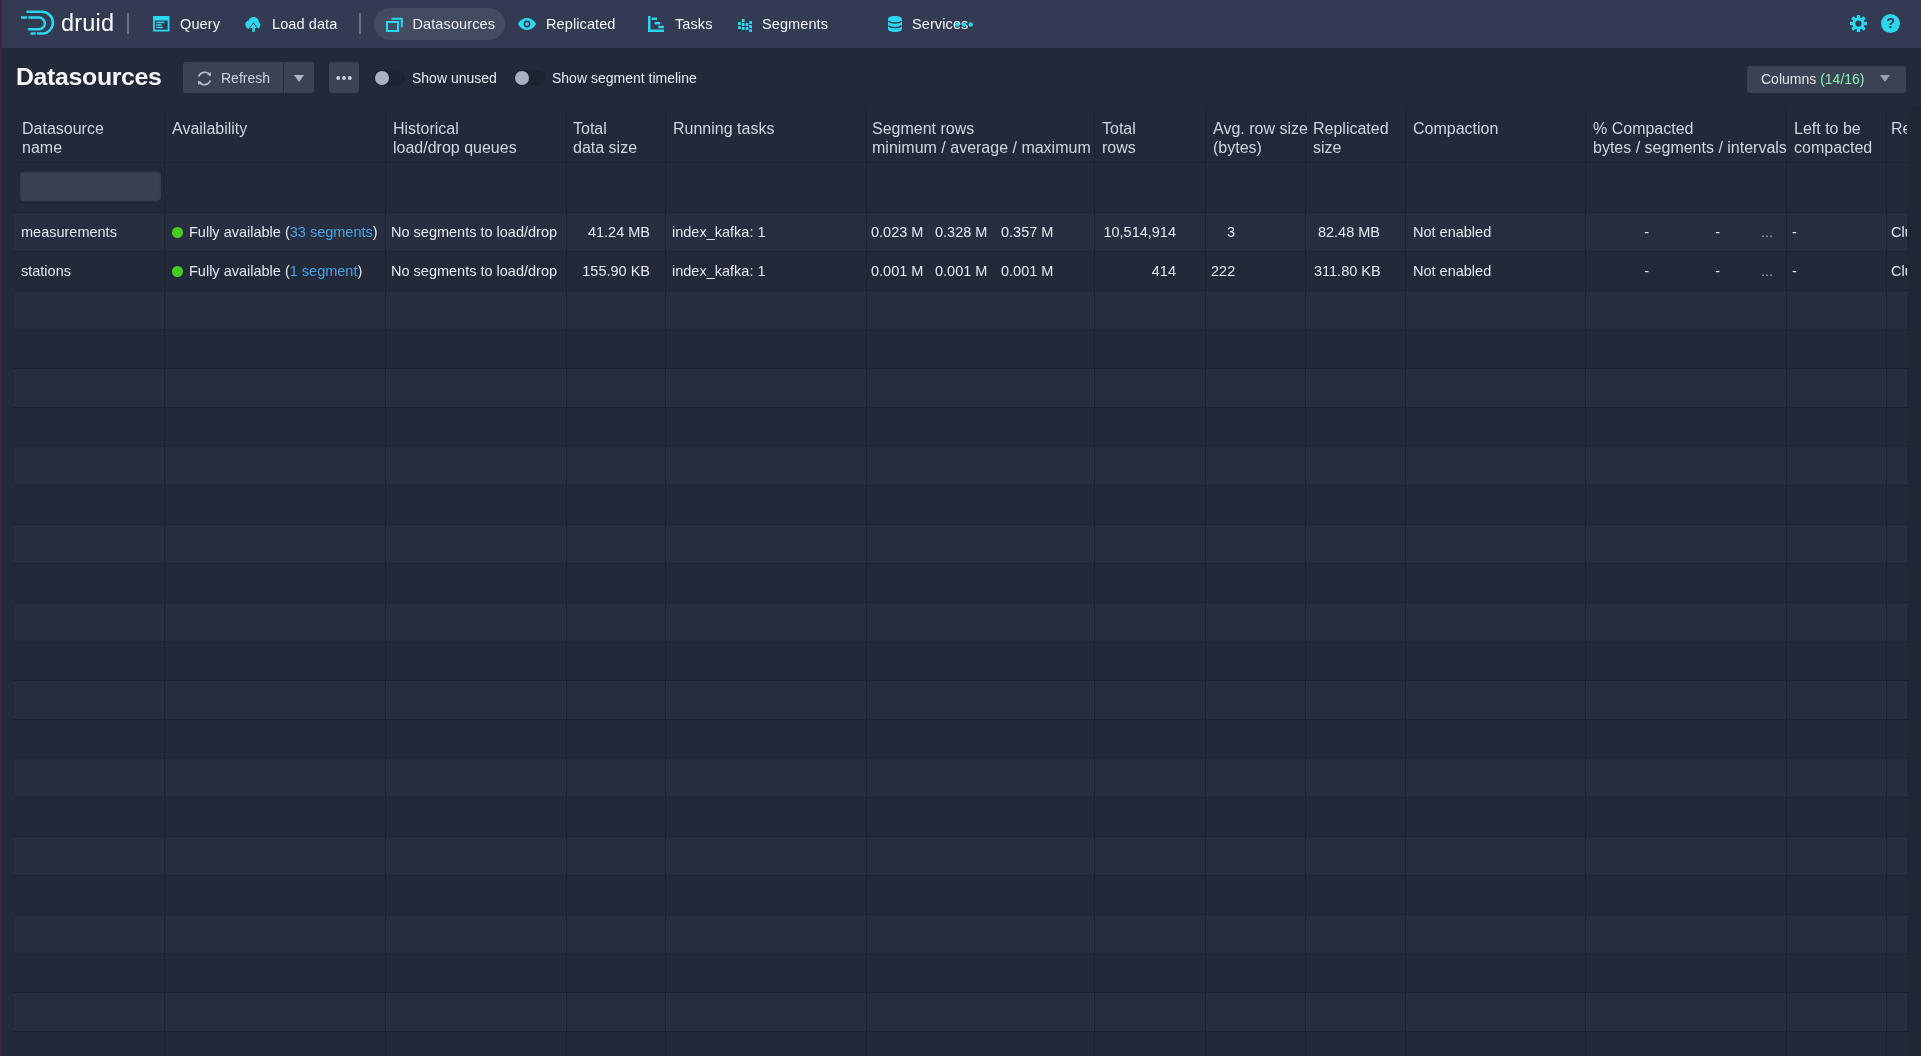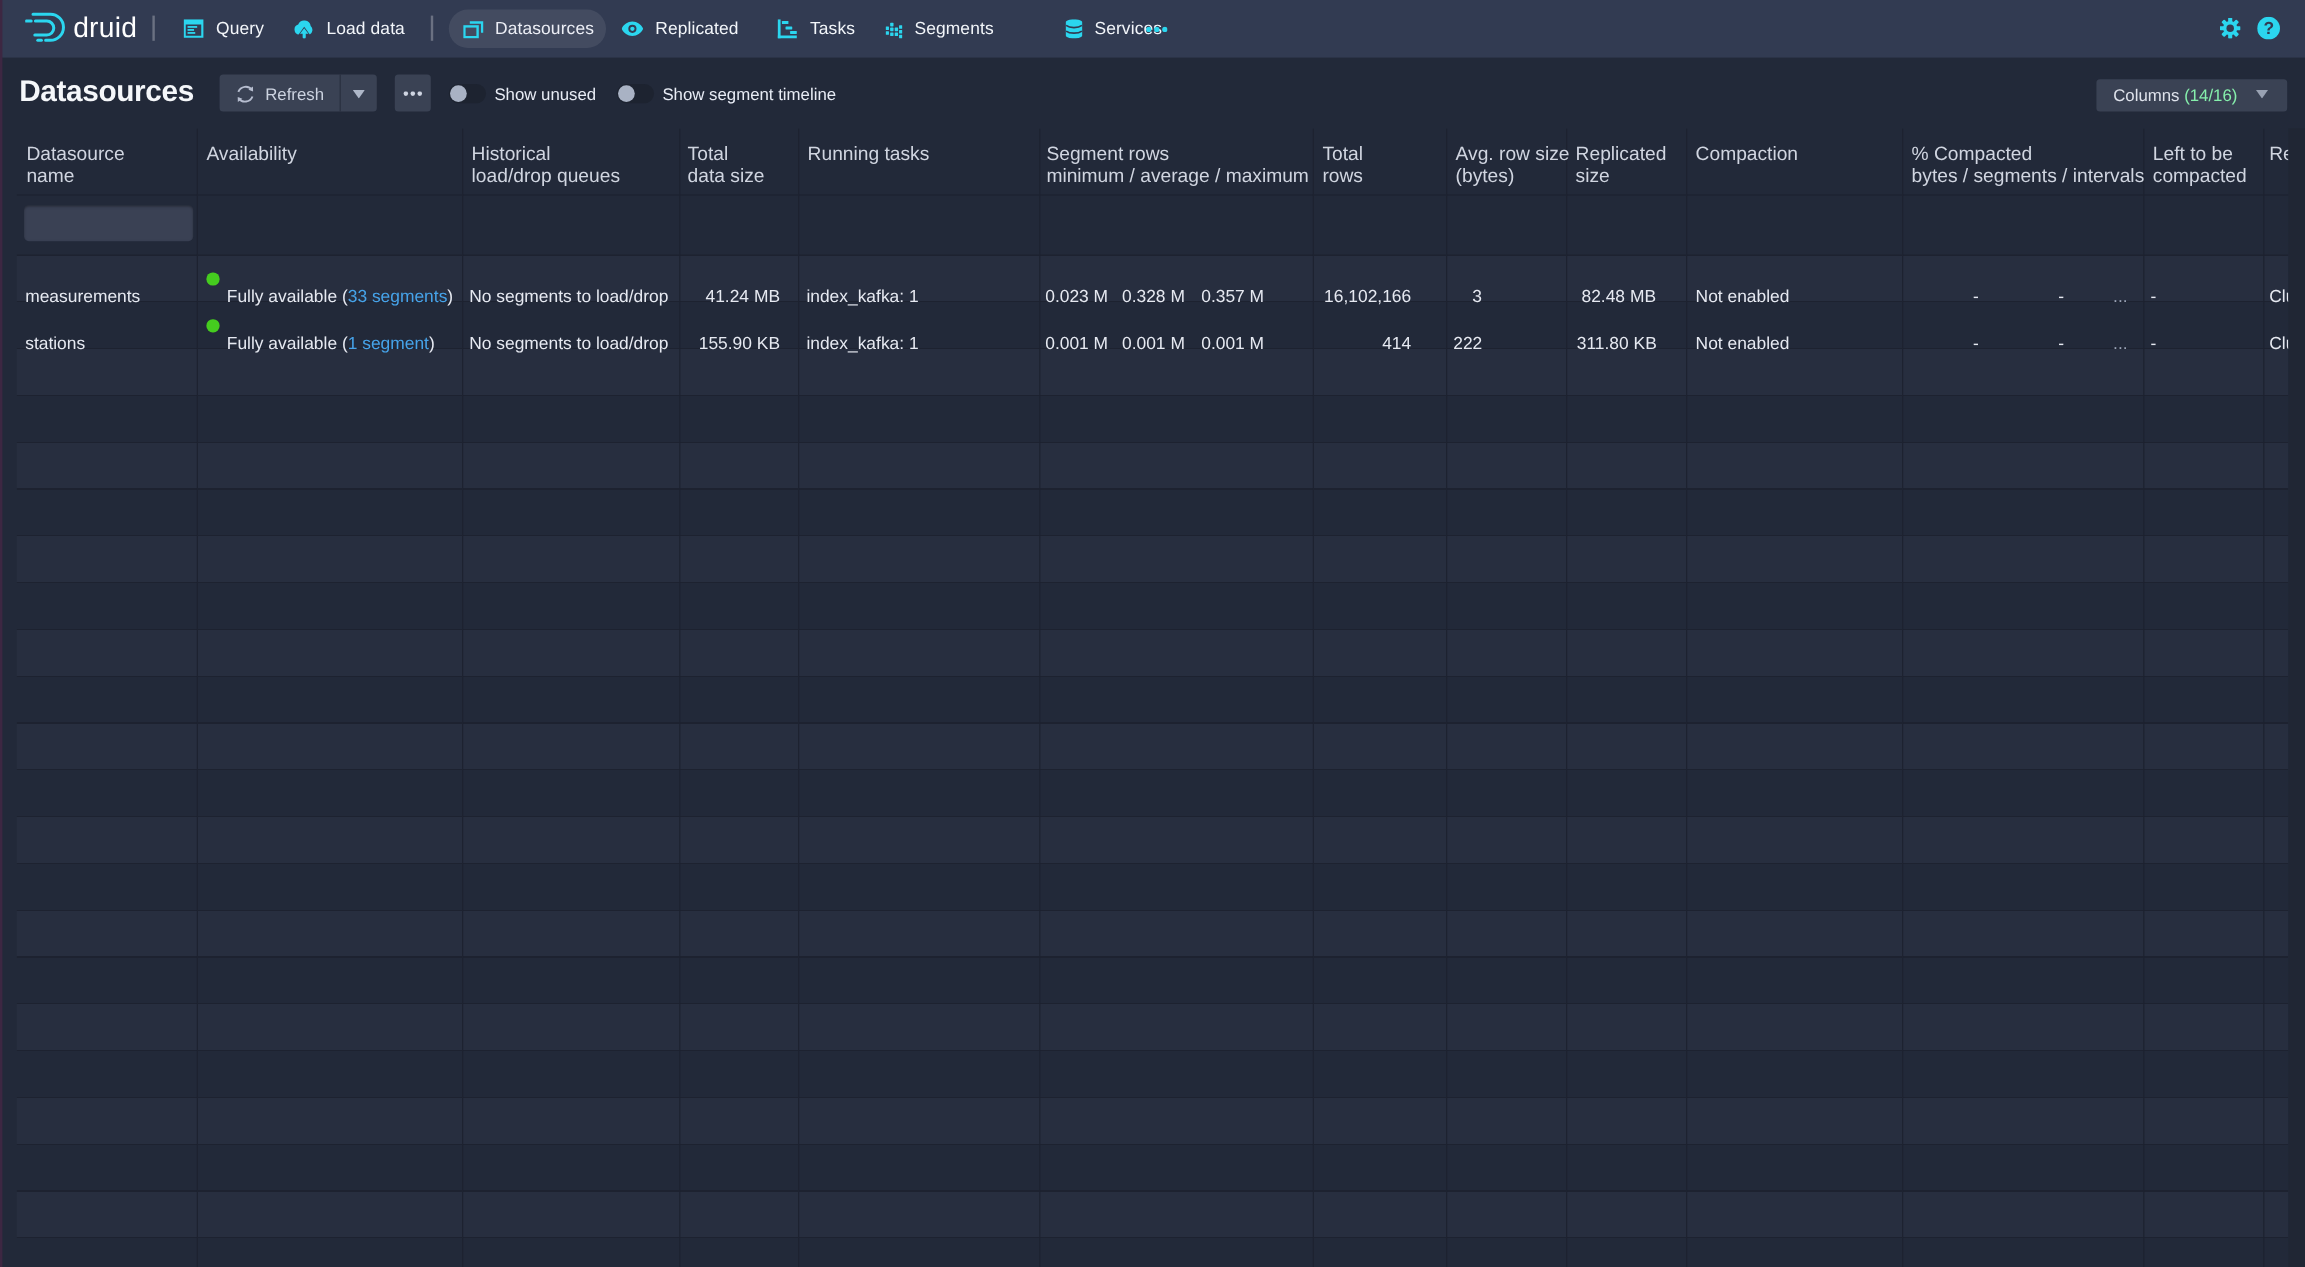--- a/index.html
+++ b/index.html
@@ -29,21 +29,21 @@
   #stripes { position:absolute; left:14px; top:105px; width:1893px; height:844px;
     background:repeating-linear-gradient(180deg,
       #1d2230 0px, #1d2230 1px,
       #272e3f 1px, #272e3f 39px,
       #1d2230 39px, #1d2230 40px,
       #222939 40px, #222939 78px);
   }
   .vline { position:absolute; top:0; bottom:0; width:1px; background:#1d2230; }
   .hline { position:absolute; left:14px; width:1893px; height:1px; background:#1d2230; }
   .hcell { position:absolute; top:12px; font-size:16px; color:#d0d5e0; line-height:19px; white-space:pre; }
-  .cell  { position:absolute; font-size:14.5px; color:#e6e9f1; white-space:pre;margin-top:16px; }
+  .cell  { position:absolute; font-size:14.5px; color:#e6e9f1; white-space:pre; }
   .num { text-align:right; display:inline-block; }
   .link { color:#46a3e9; }
   #filterinput { position:absolute; left:20px; top:64px; width:141px; height:30px; background:#3a4154; border-radius:4px;
      box-shadow: inset 0 1px 2px rgba(0,0,0,0.35); }
   .dot { position:absolute; width:10.5px; height:10.5px; border-radius:50%; background:#45cc1f; }
 </style>
 </head>
 <body>
 
 <div class="abs" style="left:0;top:0;width:2px;height:1056px;background:#3d2742;z-index:50;"></div>
@@ -251,21 +251,21 @@
 
   <div class="cell" style="left:21px;top:117px;">measurements</div>
   <div class="dot" style="left:172px;top:120px;"></div>
   <div class="cell" style="left:189px;top:117px;">Fully available (<span class="link">33 segments</span>)</div>
   <div class="cell" style="left:391px;top:117px;">No segments to load/drop</div>
   <div class="cell num" style="left:575px;top:117px;width:75px;">41.24 MB</div>
   <div class="cell" style="left:672px;top:117px;">index_kafka: 1</div>
   <div class="cell num" style="left:871px;top:117px;width:52px;">0.023 M</div>
   <div class="cell num" style="left:935px;top:117px;width:52px;">0.328 M</div>
   <div class="cell num" style="left:1001px;top:117px;width:52px;">0.357 M</div>
-  <div class="cell num" style="left:1102px;top:117px;width:74px;">16,102,166</div>
+  <div class="cell num" style="left:1102px;top:117px;width:74px;">10,514,914</div>
   <div class="cell num" style="left:1211px;top:117px;width:24px;">3</div>
   <div class="cell num" style="left:1314px;top:117px;width:66px;">82.48 MB</div>
   <div class="cell" style="left:1413px;top:117px;">Not enabled</div>
   <div class="cell num" style="left:1625px;top:117px;width:24px;">-</div>
   <div class="cell num" style="left:1696px;top:117px;width:24px;">-</div>
   <div class="cell num" style="left:1749px;top:117px;width:24px;color:#9aa3b5;">...</div>
   <div class="cell" style="left:1792px;top:117px;">-</div>
   <div class="cell" style="left:1891px;top:117px;">Cluster default: P1Y</div>
 
   <div class="cell" style="left:21px;top:156px;">stations</div>

